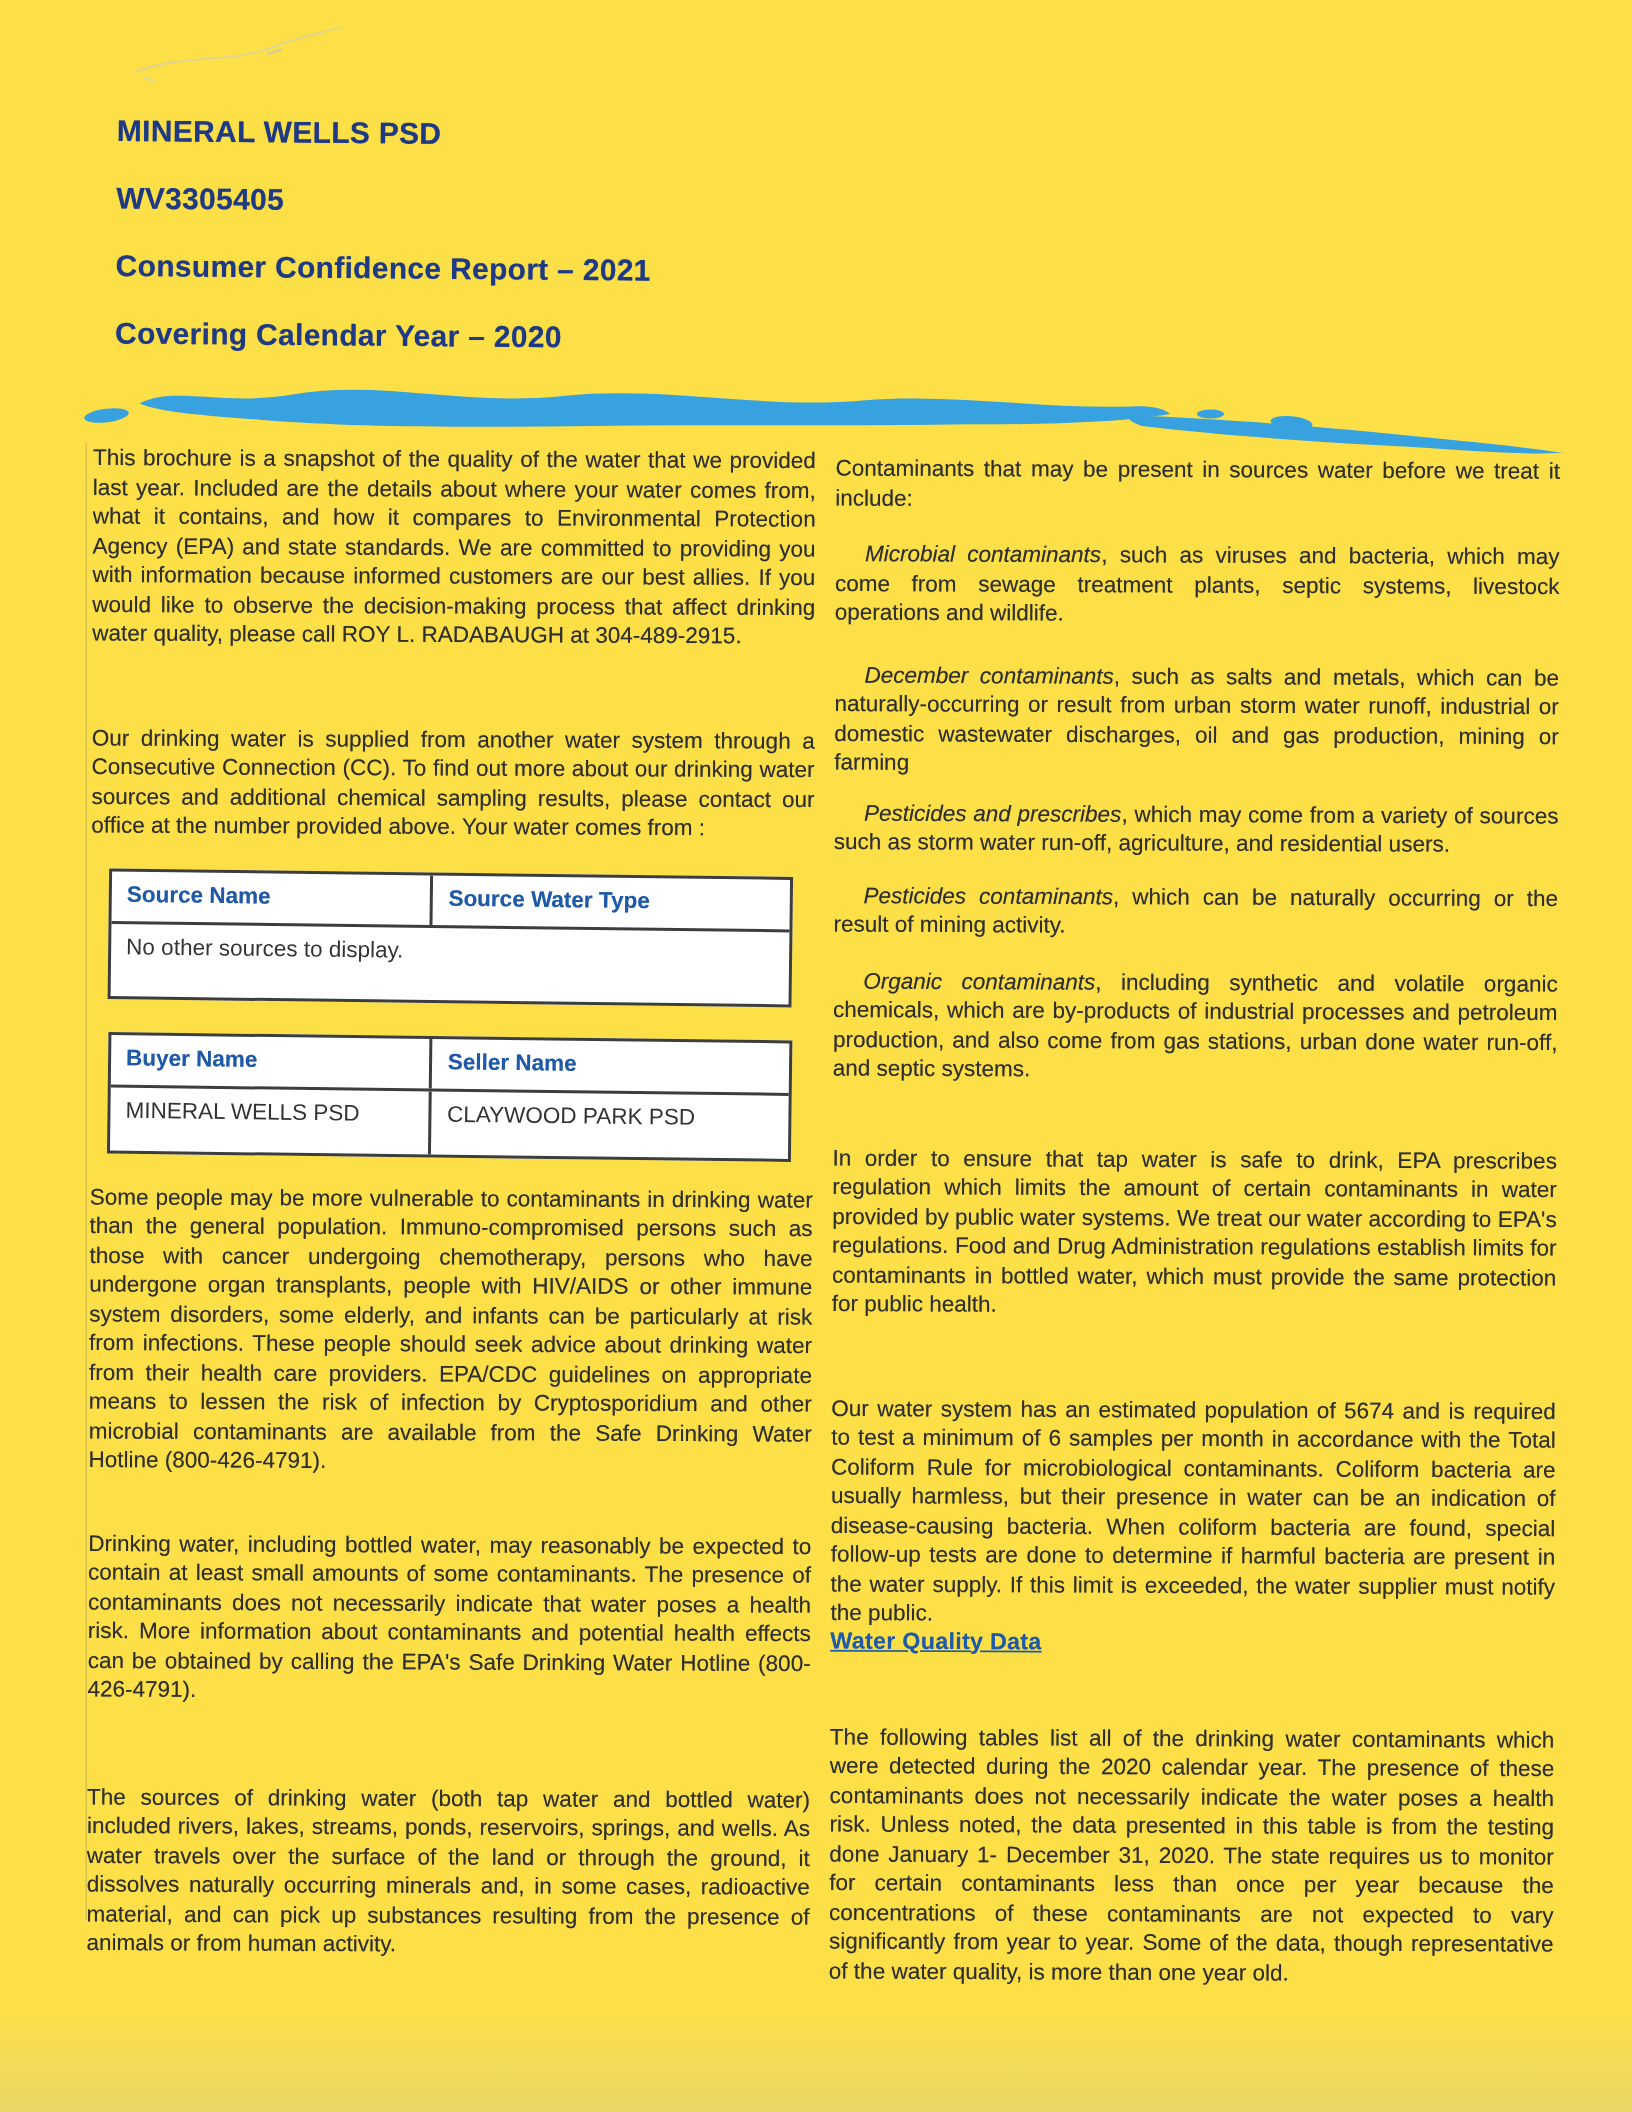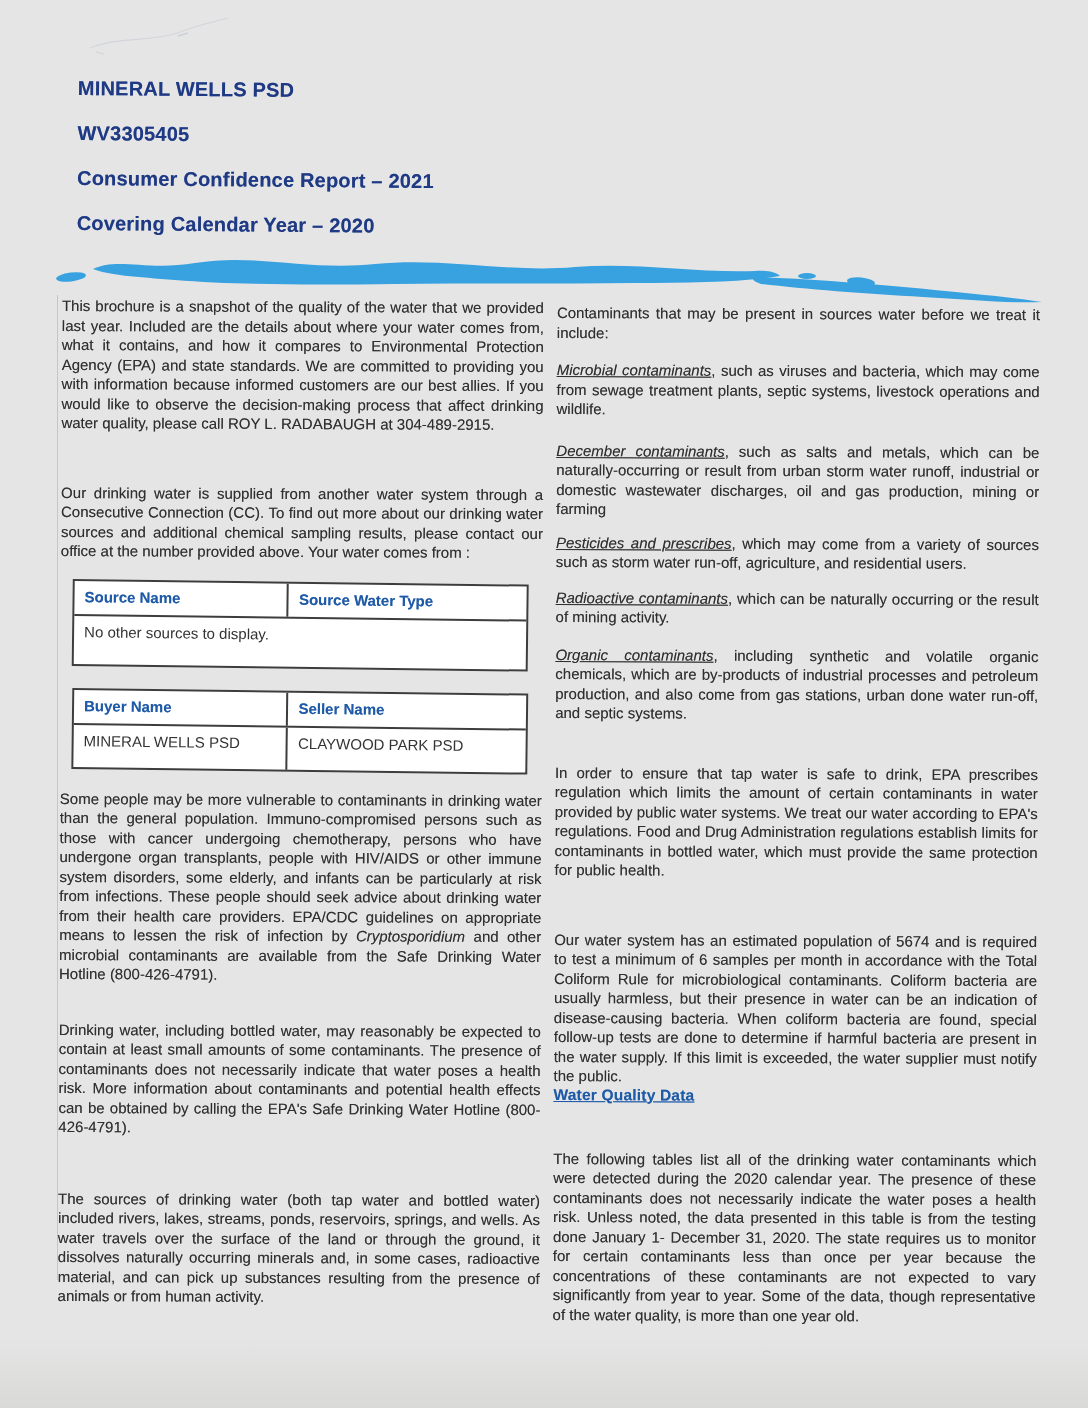--- a/index.html
+++ b/index.html
@@ -1,20 +1,20 @@
 <!DOCTYPE html>
 <html><head>
 <meta charset="utf-8">
 <title>Consumer Confidence Report</title>
 <style>
   html,body{margin:0;padding:0;background:#ffffff;}
   .sheet{
     position:relative;
     width:1088px;height:1408px;
-    background:#e5e5e5;
+    background:#fde047;
     overflow:hidden;
     font-family:"Liberation Sans","DejaVu Sans",sans-serif;
     color:#2f2f2f;
   }
   
   .doc-header{
     position:absolute;left:78px;top:76px;width:640px;
     transform:rotate(0.5deg);transform-origin:left top;
   }
   .h-line{
@@ -25,22 +25,22 @@
   
   .swoosh{position:absolute;left:55px;top:247px;width:1000px;height:58px;}
   
   .col{position:absolute;top:0;}
   .col-left{left:62px;top:296px;width:482px;transform:rotate(0.25deg);transform-origin:left top;}
   .col-right{left:557px;top:303px;width:483px;transform:rotate(0.25deg);transform-origin:left top;}
   .para{
     margin:0;font-size:15px;line-height:19.5px;text-align:justify;
     text-shadow:0 0 0.45px rgba(40,40,40,0.5);
   }
-  .lead{font-style:italic;text-decoration:underline;}
-  .it{font-style:italic;}
+  .lead{font-style:italic;margin-left:20px;}
+  .it{}
   
   .lp2{margin-top:50px;}
   .ltb1{margin-top:18px;}
   .ltb2{margin-top:22px;}
   .lp3{margin-top:20px;}
   .lp4{margin-top:36px;}
   .lp5{margin-top:52px;}
   
   .rc1{margin-top:18px;}
   .rc2{margin-top:22px;}
@@ -163,21 +163,21 @@
   <div class="col col-right">
 
     <p class="para">Contaminants that may be present in sources water before we treat it include:</p>
 
     <p class="para rc1"><span class="lead">Microbial contaminants</span><span>, such as viruses and bacteria, which may come from sewage treatment plants, septic systems, livestock operations and wildlife.</span></p>
 
     <p class="para rc2"><span class="lead">December contaminants</span><span>, such as salts and metals, which can be naturally-occurring or result from urban storm water runoff, industrial or domestic wastewater discharges, oil and gas production, mining or farming</span></p>
 
     <p class="para rc3"><span class="lead">Pesticides and prescribes</span><span>, which may come from a variety of sources such as storm water run-off, agriculture, and residential users.</span></p>
 
-    <p class="para rc4"><span class="lead">Radioactive contaminants</span><span>, which can be naturally occurring or the result of mining activity.</span></p>
+    <p class="para rc4"><span class="lead">Pesticides contaminants</span><span>, which can be naturally occurring or the result of mining activity.</span></p>
 
     <p class="para rc5"><span class="lead">Organic contaminants</span><span>, including synthetic and volatile organic chemicals, which are by-products of industrial processes and petroleum production, and also come from gas stations, urban done water run-off, and septic systems.</span></p>
 
     <p class="para rpe">In order to ensure that tap water is safe to drink, EPA prescribes regulation which limits the amount of certain contaminants in water provided by public water systems. We treat our water according to EPA's regulations. Food and Drug Administration regulations establish limits for contaminants in bottled water, which must provide the same protection for public health.</p>
 
     <p class="para rpc">Our water system has an estimated population of 5674 and is required to test a minimum of 6 samples per month in accordance with the Total Coliform Rule for microbiological contaminants. Coliform bacteria are usually harmless, but their presence in water can be an indication of disease-causing bacteria. When coliform bacteria are found, special follow-up tests are done to determine if harmful bacteria are present in the water supply. If this limit is exceeded, the water supplier must notify the public.</p>
 
     <h3 class="wqd rwq">Water Quality Data</h3>
 
     <p class="para rpt">The following tables list all of the drinking water contaminants which were detected during the 2020 calendar year. The presence of these contaminants does not necessarily indicate the water poses a health risk.  Unless noted, the data presented in this table is from the testing done January 1- December 31, 2020.  The state requires us to monitor for certain contaminants less than once per year because the concentrations of these contaminants are not expected to vary significantly from year to year.  Some of the data, though representative of the water quality, is more than one year old.</p>

